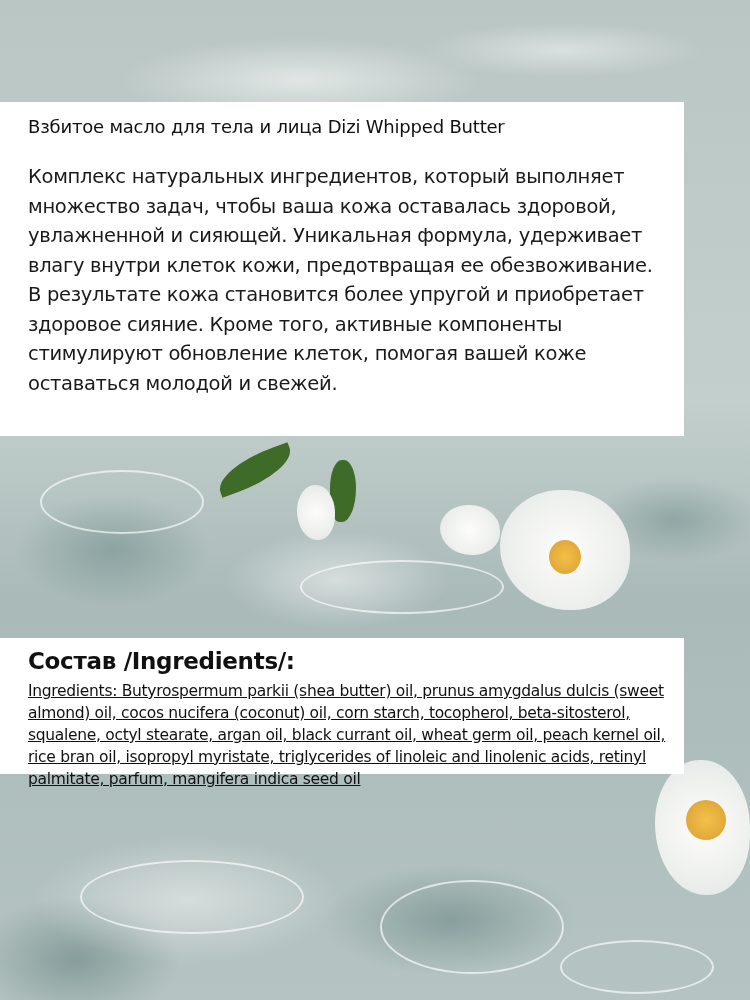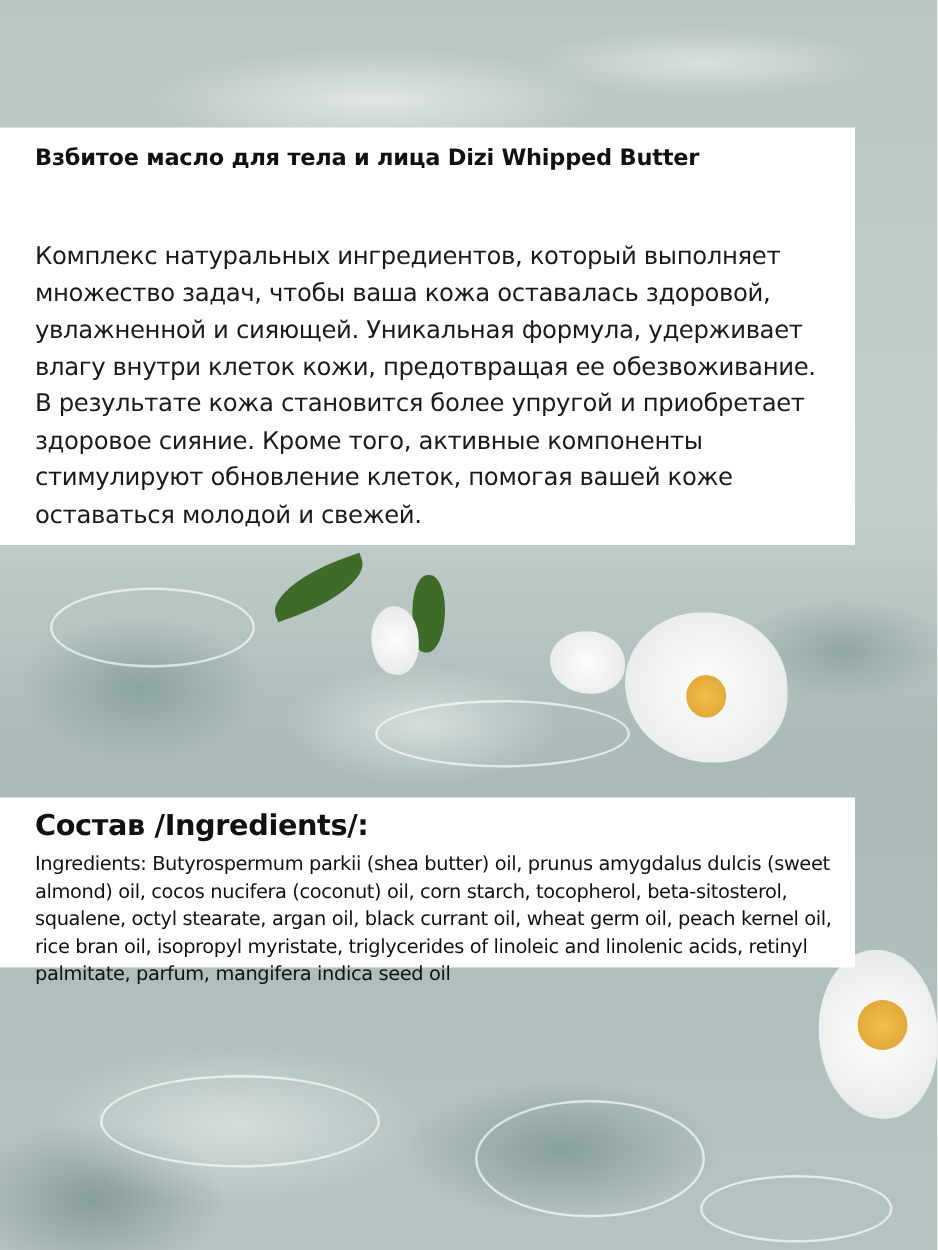--- a/index.html
+++ b/index.html
@@ -14,24 +14,24 @@
       radial-gradient(ellipse 120px 60px at 90% 52%, rgba(110,140,138,0.5), transparent 70%),
       radial-gradient(ellipse 220px 90px at 25% 90%, rgba(255,255,255,0.45), transparent 70%),
       radial-gradient(ellipse 180px 80px at 60% 92%, rgba(100,130,128,0.55), transparent 70%),
       radial-gradient(ellipse 150px 90px at 10% 96%, rgba(90,120,118,0.5), transparent 70%),
       linear-gradient(180deg, #b9c6c3 0%, #c3cfcc 40%, #a9bab8 60%, #b5c4c2 100%);
   }
   .ripple { position:absolute; border:2px solid rgba(255,255,255,0.65); border-radius:50%; }
   .panel { position:absolute; left:0; background:#ffffff; }
   .panel-top { top:102px; width:684px; height:334px; }
   .panel-bottom { top:638px; width:684px; height:136px; }
-  .title { position:absolute; left:28px; top:14px; font-size:18px; font-weight:bold; color:#111; white-space:nowrap; letter-spacing:-0.2px;}
-  .desc { position:absolute; left:28px; top:60px; width:640px; font-size:19.5px; line-height:29.5px; color:#1a1a1a; letter-spacing:-0.3px;margin-top:28px; }
+  .title { position:absolute; left:28px; top:14px; font-size:18px; font-weight:normal; color:#111; white-space:nowrap; letter-spacing:-0.2px;}
+  .desc { position:absolute; left:28px; top:60px; width:640px; font-size:19.5px; line-height:29.5px; color:#1a1a1a; letter-spacing:-0.3px; }
   .ing-title { position:absolute; left:28px; top:10px; font-size:23px; font-weight:bold; color:#111; letter-spacing:-0.3px;}
-  .ing-text { position:absolute; left:28px; top:42px; width:640px; font-size:15.5px; line-height:22px; color:#111; letter-spacing:-0.3px; }
+  .ing-text { position:absolute; left:28px; top:42px; width:640px; font-size:15.5px; line-height:22px; color:#111; letter-spacing:-0.3px;text-decoration:underline; }
   .flower { position:absolute; background:radial-gradient(circle, #fdfdfb 0%, #eef0ee 60%, #dfe5e3 100%); border-radius:48% 52% 45% 55%; }
   .center { position:absolute; border-radius:50%; background:radial-gradient(circle, #f3c04a 0%, #e2a93a 70%, #d9b27a 100%); }
   .leaf { position:absolute; background:#3e6b28; border-radius:80% 0 80% 0; }
 </style>
 </head>
 <body>
 
 <div class="bg"></div>
 
 <div class="ripple" style="left:40px;top:470px;width:160px;height:60px;"></div>

